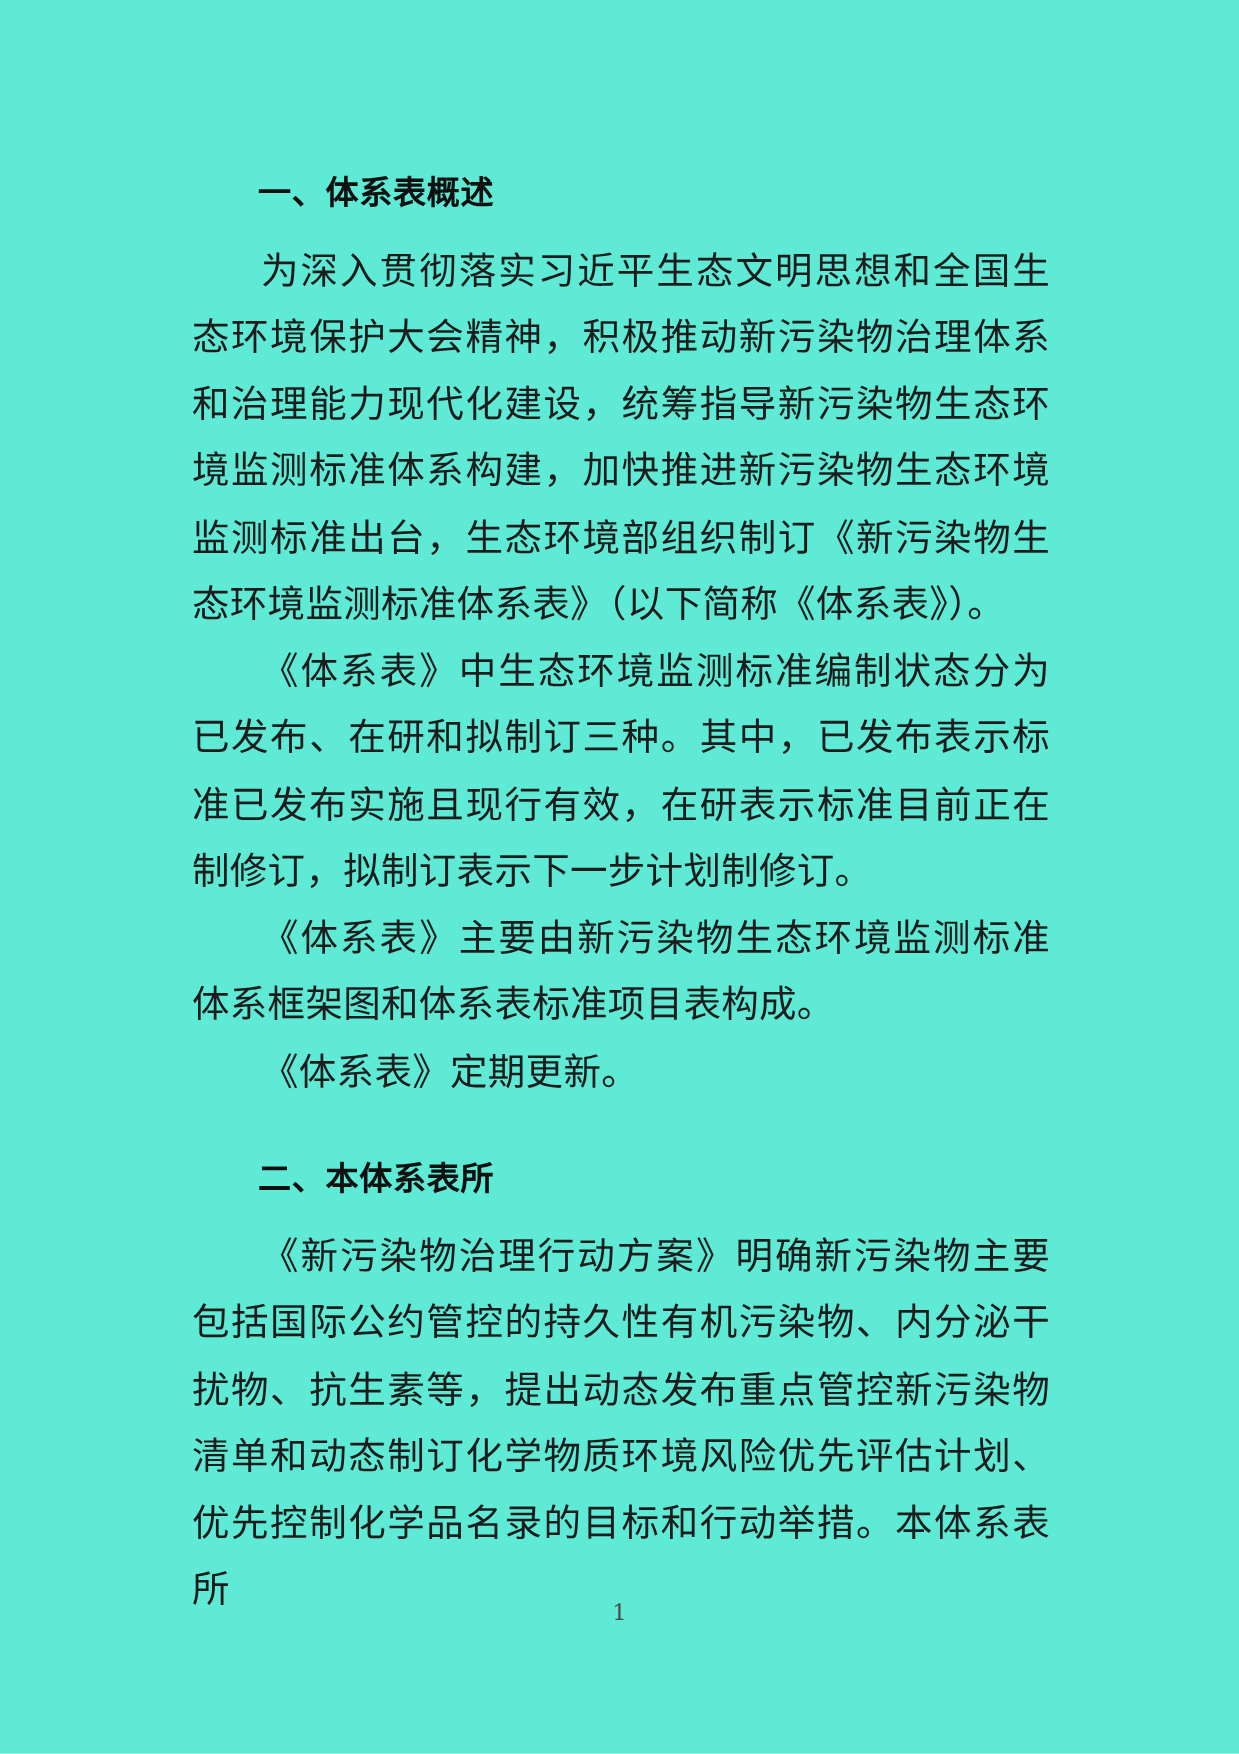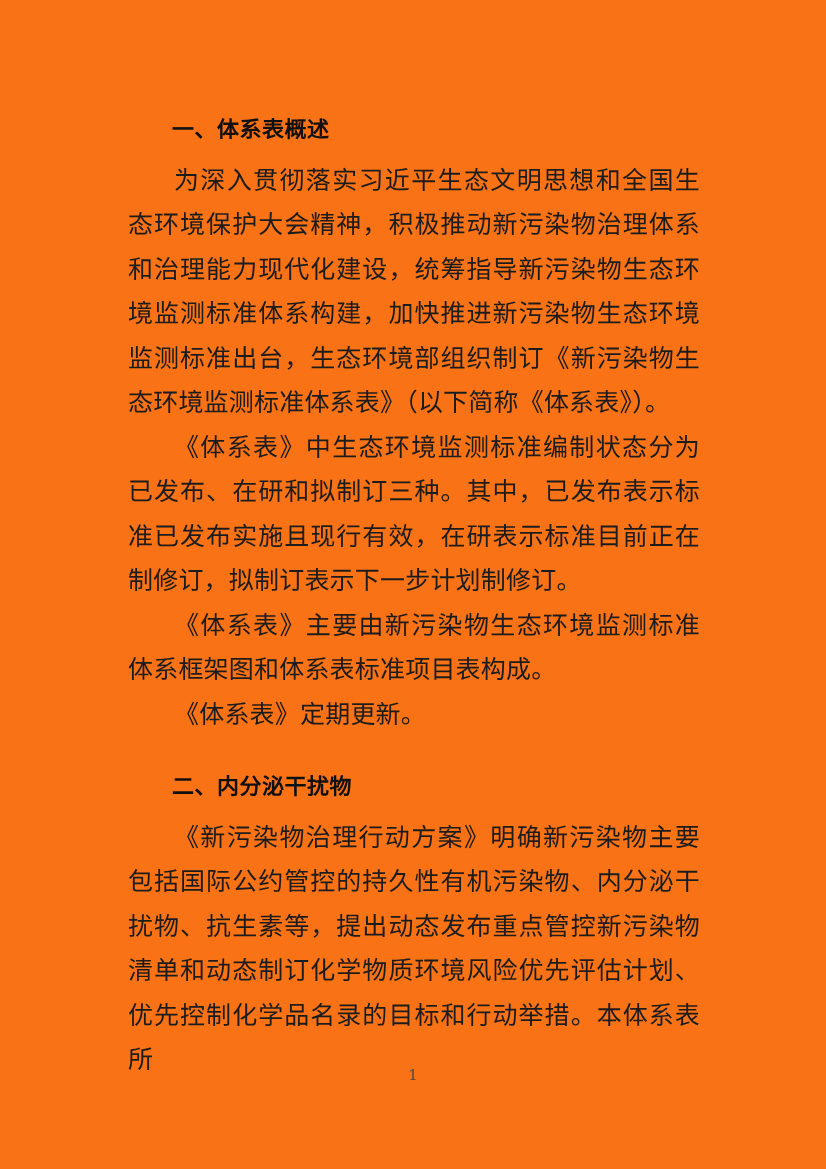--- a/index.html
+++ b/index.html
@@ -14,21 +14,21 @@
     position: relative;
     overflow: hidden;
     font-family: "DejaVu Serif", "Liberation Serif", serif;
     color: #1c1c1c;
     -webkit-font-smoothing: antialiased;
   }
 
   .page {
     position: absolute;
     inset: 0;
-    background: #f97316;
+    background: #5eead4;
   }
 
   
   .content {
     position: absolute;
     left: 128px;
     top: 96px;
     width: 572px;
   }
 
@@ -87,21 +87,21 @@
 
     <p class="para after-heading">为深入贯彻落实习近平生态文明思想和全国生态环境保护大会精神，积极推动新污染物治理体系和治理能力现代化建设，统筹指导新污染物生态环境监测标准体系构建，加快推进新污染物生态环境监测标准出台，生态环境部组织制订《新污染物生态环境监测标准体系表》（以下简称《体系表》）。</p>
 
 
     <p class="para">《体系表》中生态环境监测标准编制状态分为已发布、在研和拟制订三种。其中，已发布表示标准已发布实施且现行有效，在研表示标准目前正在制修订，拟制订表示下一步计划制修订。</p>
 
     <p class="para">《体系表》主要由新污染物生态环境监测标准体系框架图和体系表标准项目表构成。</p>
 
     <p class="para">《体系表》定期更新。</p>
 
-    <h2 class="heading second">二、内分泌干扰物</h2>
+    <h2 class="heading second">二、本体系表所</h2>
 
     <p class="para after-heading last-partial">《新污染物治理行动方案》明确新污染物主要包括国际公约管控的持久性有机污染物、内分泌干扰物、抗生素等，提出动态发布重点管控新污染物清单和动态制订化学物质环境风险优先评估计划、优先控制化学品名录的目标和行动举措。本体系表所</p>
 
   </div>
 
   <div class="page-number">1</div>
 
 </div>
 
 </body></html>

